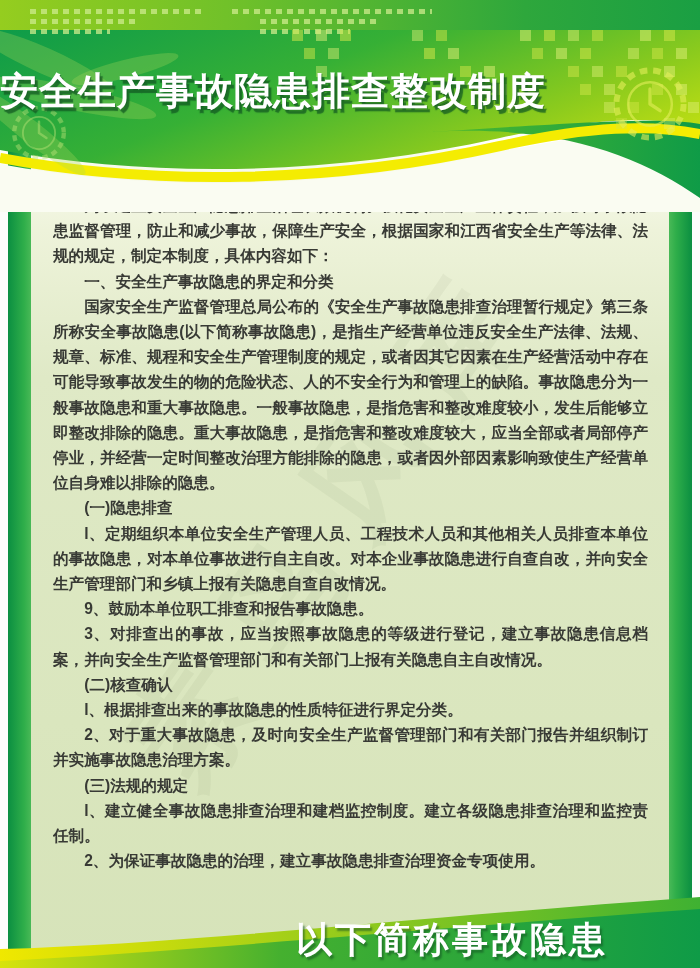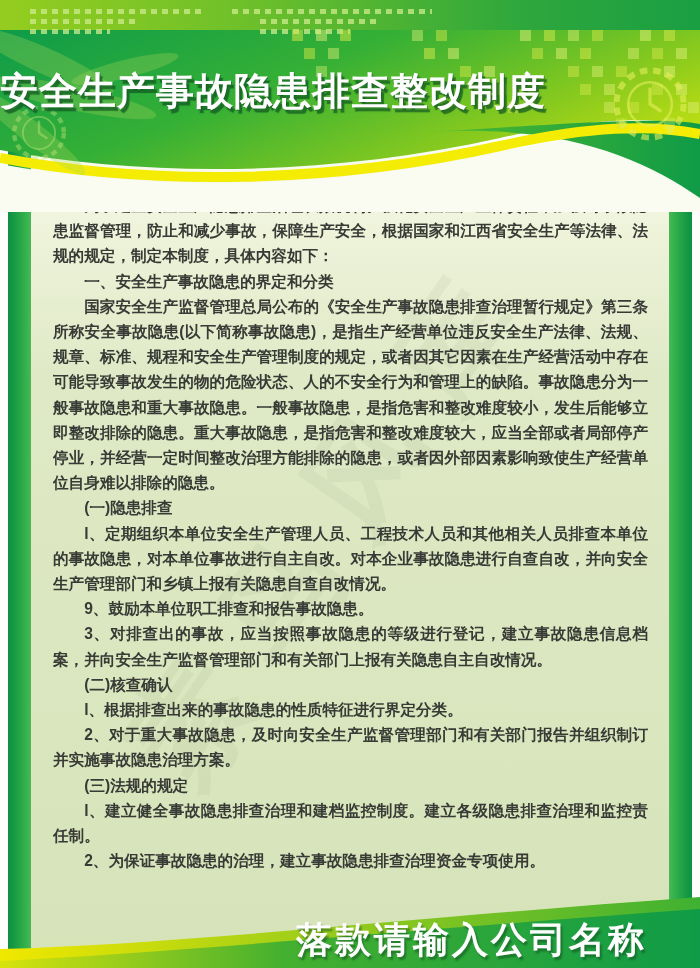--- a/index.html
+++ b/index.html
@@ -174,15 +174,15 @@
       <linearGradient id="fg" x1="0" y1="0" x2="1" y2="0">
         <stop offset="0" stop-color="#d8e30c"></stop>
         <stop offset="0.4" stop-color="#45b02f"></stop>
         <stop offset="1" stop-color="#0f9b47"></stop>
       </linearGradient>
     </defs>
     <path d="M0,96 C30,91 69,64 115,44 L115,60 C69,78 30,101 0,110 Z" fill="url(#fb)"></path>
     <path d="M0,108 C30,99 69,76 115,56 L115,115 L0,115 Z" fill="url(#fg)"></path>
   </svg>
 
-  <div class="footer-signature">落款请输入公司名称</div>
+  <div class="footer-signature">以下简称事故隐患</div>
 
 </div>
 
 </body></html>

